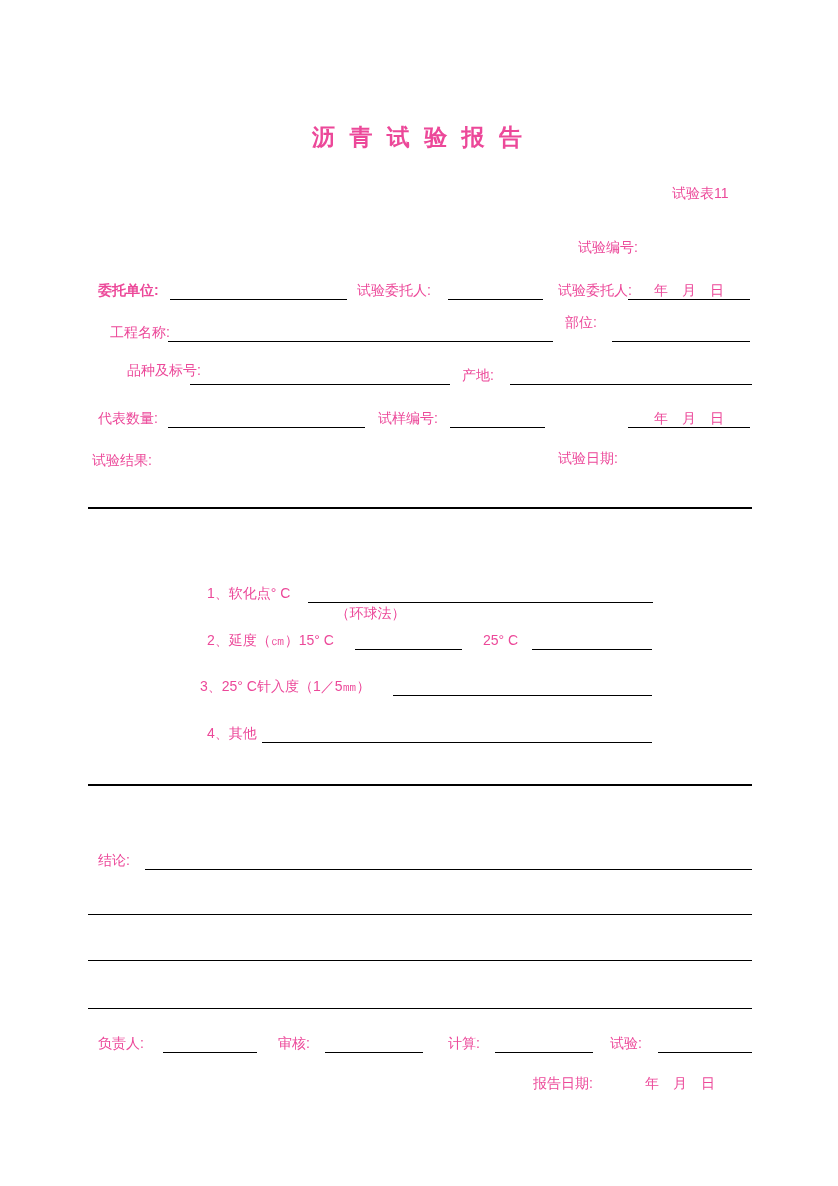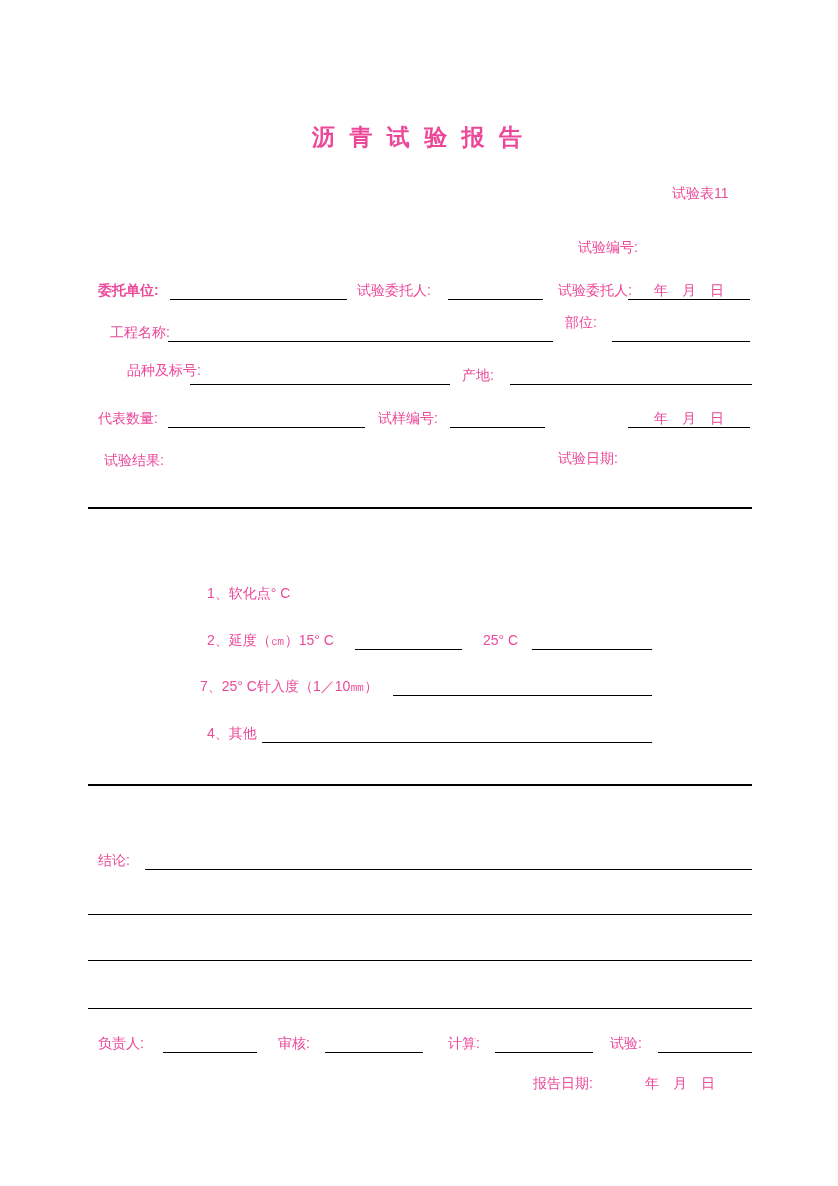--- a/index.html
+++ b/index.html
@@ -89,32 +89,35 @@
   <div class="lbl" style="left:462px; top:365px;">产地:</div>
   <div class="fld" style="left:510px; top:365px; width:242px;"></div>
 
   <div class="lbl" style="left:98px; top:408px;">代表数量:</div>
   <div class="fld" style="left:168px; top:408px; width:197px;"></div>
   <div class="lbl" style="left:378px; top:408px;">试样编号:</div>
   <div class="fld" style="left:450px; top:408px; width:95px;"></div>
   <div class="lbl" style="left:558px; top:408px;margin-top:40px;">试验日期:</div>
   <div class="fld" style="left:628px; top:408px; width:122px;">年　月　日</div>
 
-  <div class="lbl" style="left:104px; top:450px;">试验结果:</div>
+  <div class="lbl" style="left:92px; top:450px;">试验结果:</div>
 
   <div class="divider" style="top:507px;"></div>
 
   <div class="lbl" style="left:207px; top:583px;">1、软化点° C</div>
+  <div class="fld note" style="left:308px; top:583px; width:345px;">
+    <span>（环球法）</span>
+  </div>
 
   <div class="lbl" style="left:207px; top:630px;">2、延度（㎝）15° C</div>
   <div class="fld" style="left:355px; top:630px; width:107px;"></div>
   <div class="lbl" style="left:483px; top:630px;">25° C</div>
   <div class="fld" style="left:532px; top:630px; width:120px;"></div>
 
-  <div class="lbl" style="left:200px; top:676px;">7、25° C针入度（1／10㎜）</div>
+  <div class="lbl" style="left:200px; top:676px;">3、25° C针入度（1／5㎜）</div>
   <div class="fld" style="left:393px; top:676px; width:259px;"></div>
 
   <div class="lbl" style="left:207px; top:723px;">4、其他</div>
   <div class="fld" style="left:262px; top:723px; width:390px;"></div>
 
   <div class="divider" style="top:784px;"></div>
 
   <div class="lbl" style="left:98px; top:850px;">结论:</div>
   <div class="fld" style="left:145px; top:850px; width:607px;"></div>
   <div class="ruleline" style="top:914px;"></div>

